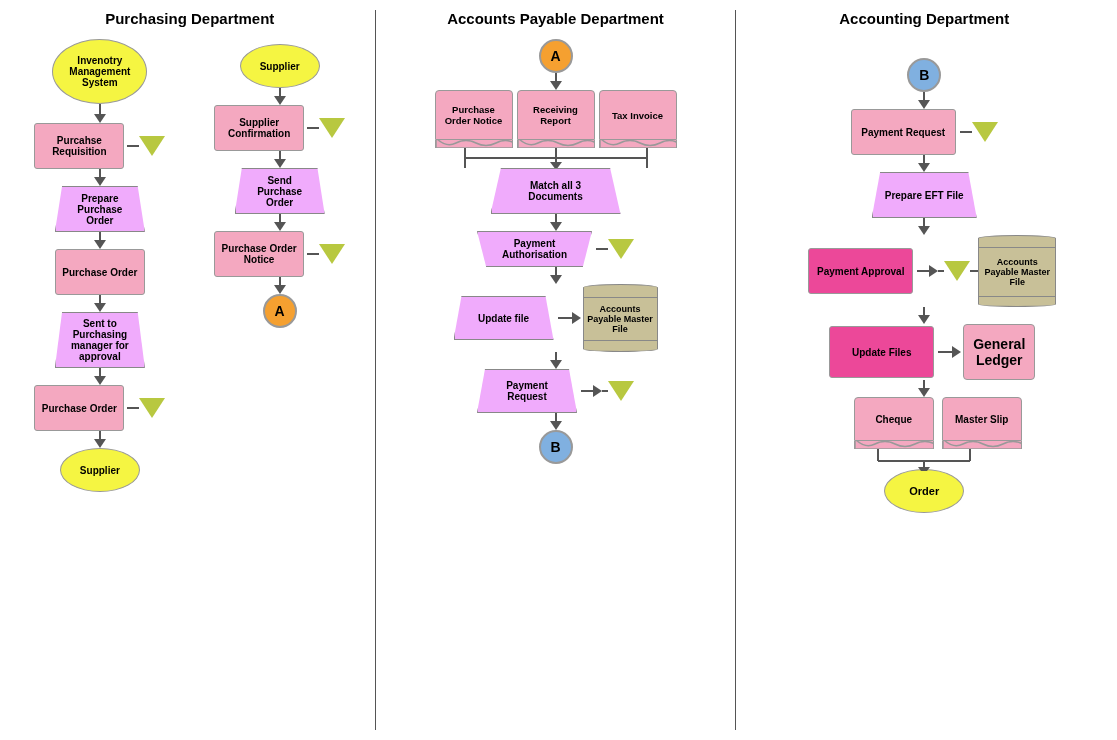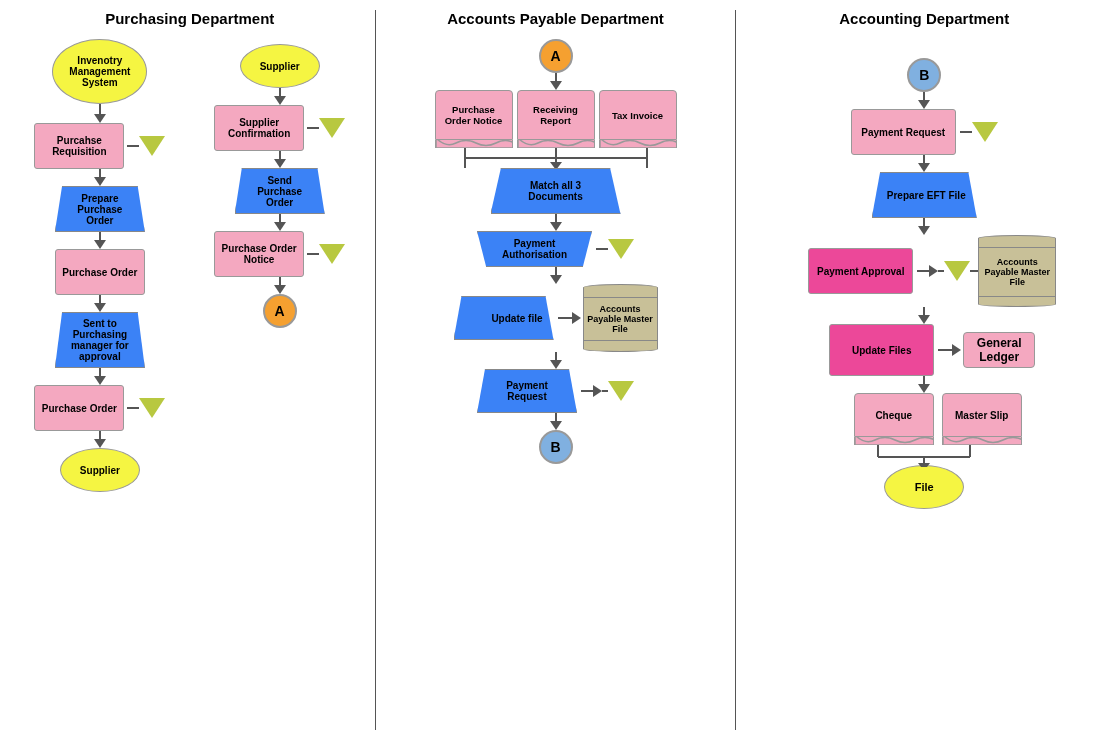--- a/index.html
+++ b/index.html
@@ -54,21 +54,21 @@
     }
     .shape-process-inv {
       display: flex; align-items: center; justify-content: center;
       text-align: center; font-weight: 600;
       clip-path: polygon(0% 0%, 100% 0%, 92% 100%, 8% 100%);
     }
 
     
     .col-yellow { background: #f5f542; border: 1.5px solid #999; }
     .col-pink { background: #f4a8c0; border: 1.5px solid #999; }
-    .col-teal { background: #3b82f6; border: 1.5px solid #888; justify-content: flex-end; }
+    .col-teal { background: #f0abfc; border: 1.5px solid #888; }
     .col-purple { background: #ec4899; border: 1.5px solid #999; margin-left: 16px; }
 
     
     .connector {
       width: 2px;
       background: #555;
       margin: 0 auto;
     }
     .arrow-down {
       width: 0; height: 0;
@@ -382,21 +382,21 @@
       <div class="connector" style="height:8px;"></div>
       <div class="arrow-down"></div>
 
       <div class="flex-row" style="align-items:center;">
         <div class="shape-rect col-purple" style="width:105px;height:52px;font-size:10px;padding:3px;">
           <span>Update Files</span>
         </div>
         <div style="display:flex;flex-direction:row;align-items:center;margin-left:4px;">
           <div class="h-line" style="width:14px;"></div>
           <div class="arrow-right"></div>
-          <div style="background:#f4a8c0;border:1.5px solid #999;width:72px;height:36px;display:flex;align-items:flex-end;justify-content:center;text-align:center;font-size:12px;font-weight:600;border-radius:4px;padding:3px;margin-left:2px;">
+          <div style="background:#f4a8c0;border:1.5px solid #999;width:72px;height:56px;display:flex;align-items:center;justify-content:center;text-align:center;font-size:14px;font-weight:600;border-radius:4px;padding:3px;margin-left:2px;">
             <span>General Ledger</span>
           </div>
         </div>
       </div>
       <div class="connector" style="height:8px;"></div>
       <div class="arrow-down"></div>
 
       <div class="flex-row" style="gap:8px;justify-content:center;padding-left:27px;">
         <div style="display:flex;flex-direction:column;align-items:center;">
           <div style="background:#f4a8c0;border:1.5px solid #999;width:80px;height:44px;display:flex;align-items:center;justify-content:center;text-align:center;font-size:10px;font-weight:600;border-radius:4px 4px 0 0;padding:3px;">
@@ -424,18 +424,18 @@
         <svg width="172" height="22" viewBox="0 0 172 22">
           <line x1="40" y1="0" x2="40" y2="12" stroke="#555" stroke-width="2"></line>
           <line x1="132" y1="0" x2="132" y2="12" stroke="#555" stroke-width="2"></line>
           <line x1="40" y1="12" x2="132" y2="12" stroke="#555" stroke-width="2"></line>
           <line x1="86" y1="12" x2="86" y2="22" stroke="#555" stroke-width="2"></line>
           <polygon points="80,18 92,18 86,26" fill="#555"></polygon>
         </svg>
       </div>
 
       <div class="shape-ellipse col-yellow" style="width:80px;height:44px;font-size:11px;">
-        <span>File</span>
+        <span>Order</span>
       </div>
     </div>
   </div>
 
 </div>
 
 </body></html>

